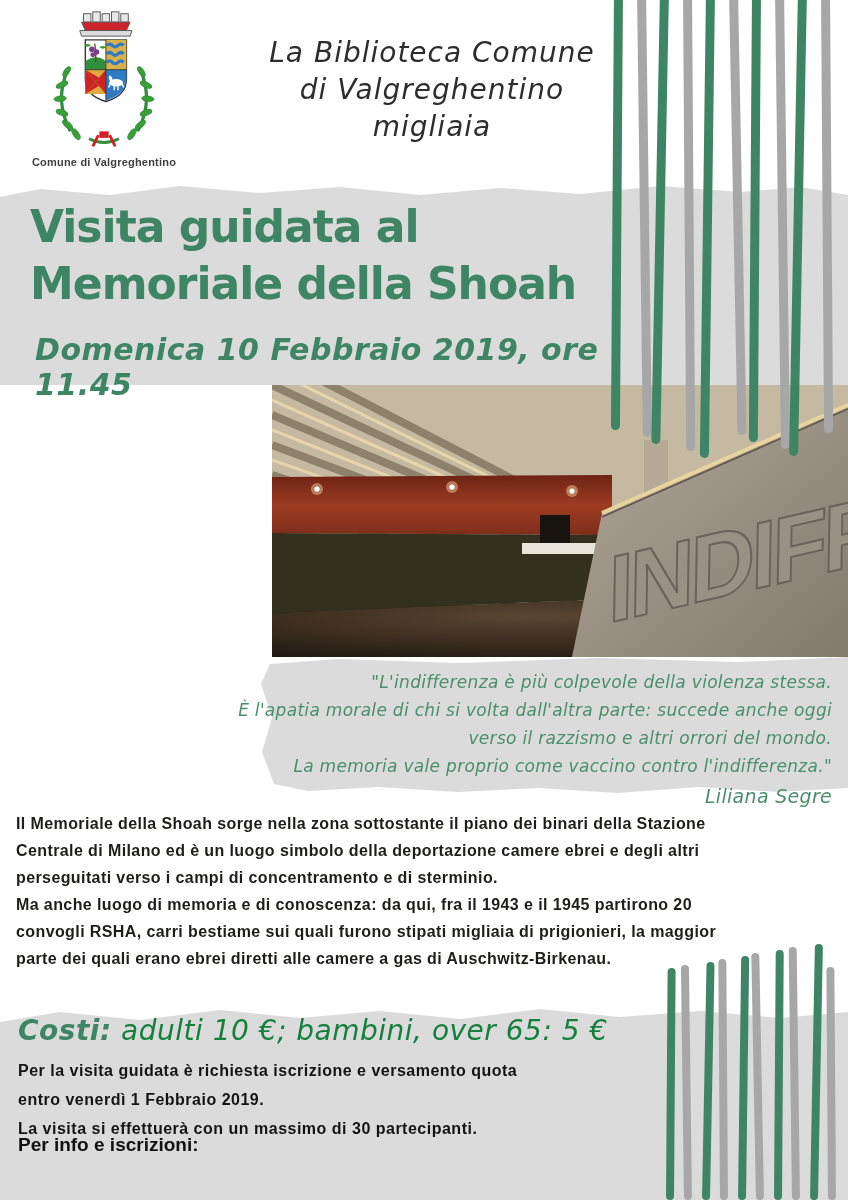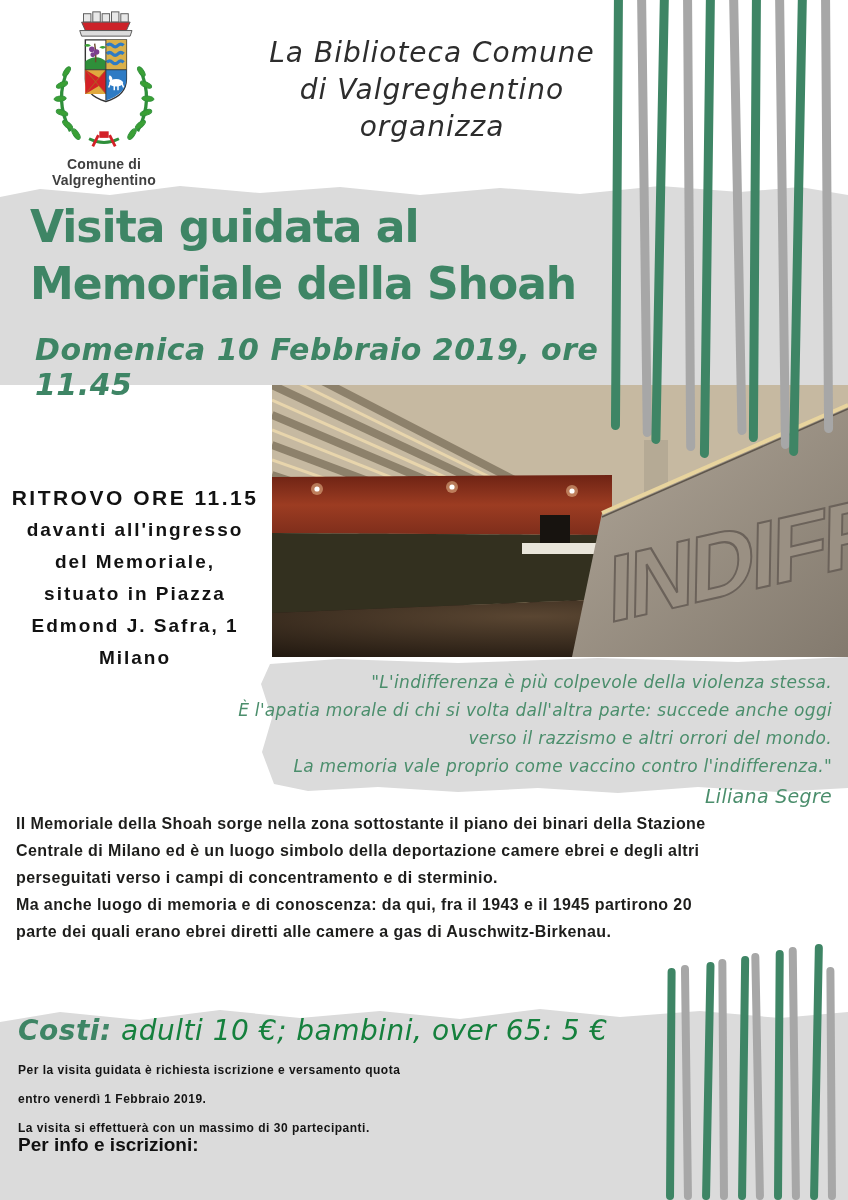--- a/index.html
+++ b/index.html
@@ -33,21 +33,21 @@
   
   .stripes{position:absolute;display:flex;z-index:5;pointer-events:none;}
   .stripes-top{left:614px;top:-10px;height:485px;gap:14px;align-items:flex-start;}
   .stripes-bottom{left:666px;top:944px;height:256px;gap:10px;align-items:flex-end;}
   .stripe{width:9px;border-radius:7px;}
   .stripes-bottom .stripe{width:8px;}
   .stripe-green{background:var(--green);}
   .stripe-gray{background:var(--stripe-gray);}
   
   .crest{position:absolute;left:24px;top:10px;width:160px;text-align:center;z-index:4;}
-  .crest-caption{margin-top:2px;font-size:14px;font-weight:bold;color:#3f3f3f;letter-spacing:0.2px;}
+  .crest-caption{margin-top:2px;font-size:11px;font-weight:bold;color:#3f3f3f;letter-spacing:0.2px;}
   
   .org{
     position:absolute;left:252px;top:34px;width:360px;z-index:4;
     text-align:center;font-family:"DejaVu Sans",sans-serif;font-style:italic;
     font-size:28px;line-height:37px;color:var(--hand-dark);letter-spacing:1px;
   }
   
   .title{position:absolute;left:30px;top:198px;z-index:4;color:var(--green);
     font-family:"DejaVu Sans",sans-serif;font-weight:bold;}
   .title .t-line{font-size:44px;line-height:57px;letter-spacing:-1px;}
@@ -82,21 +82,21 @@
   
   .pricing{
     position:absolute;left:18px;top:1014px;z-index:6;white-space:nowrap;
     font-family:"DejaVu Sans",sans-serif;font-style:italic;font-size:28px;letter-spacing:0.5px;
   }
   .pricing .p-label{color:var(--green);font-weight:bold;}
   .pricing .p-text{color:#15803d;}
   
   .registration{
     position:absolute;left:18px;top:1056px;z-index:6;
-    font-weight:bold;font-size:12px;line-height:29px;letter-spacing:0.5px;color:#141414;
+    font-weight:bold;font-size:16px;line-height:29px;letter-spacing:0.5px;color:#141414;
     white-space:nowrap;
   }
   
   .contact{position:absolute;left:18px;top:1134px;z-index:6;white-space:nowrap;}
   .contact .c-heading{font-size:19px;font-weight:bold;letter-spacing:0;color:#111;}
   .contact .c-details{margin-top:6px;font-size:21px;font-weight:normal;color:#3b3b3b;letter-spacing:0.5px;}
 </style>
 </head>
 <body>
 
@@ -192,37 +192,29 @@
         <path d="M54,134 l-6,12 M66,134 l6,12" stroke="#d32027" stroke-width="3" fill="none"></path>
         <rect x="55" y="130" width="10" height="7" fill="#d32027" stroke="none"></rect>
       </g>
     </svg>
     <div class="crest-caption">Comune di Valgreghentino</div>
   </div>
 
   <div class="org">
     <div>La Biblioteca Comune</div>
     <div>di Valgreghentino</div>
-    <div>organizza</div>
+    <div>migliaia</div>
   </div>
 
   <div class="title">
     <div class="t-line">Visita guidata al</div>
     <div class="t-line">Memoriale della Shoah</div>
   </div>
   <div class="date-line">Domenica 10 Febbraio 2019, ore 11.45</div>
 
-  <div class="meeting">
-    <div class="m-first">RITROVO ORE 11.15</div>
-    <div>davanti all'ingresso</div>
-    <div>del Memoriale,</div>
-    <div>situato in Piazza</div>
-    <div>Edmond J. Safra, 1</div>
-    <div>Milano</div>
-  </div>
 
   <div class="photo">
     <svg width="576" height="272" viewBox="0 0 576 272">
       <defs>
         <linearGradient id="wallGrad" x1="0" y1="0" x2="1" y2="1">
           <stop offset="0" stop-color="#b0a698"></stop>
             <stop offset="1" stop-color="#837a6e"></stop>
         </linearGradient>
         <linearGradient id="redGrad" x1="0" y1="0" x2="0" y2="1">
           <stop offset="0" stop-color="#6e2314"></stop>
@@ -292,20 +284,21 @@
     <div>verso il razzismo e altri orrori del mondo.</div>
     <div>La memoria vale proprio come vaccino contro l'indifferenza."</div>
     <div class="q-author">Liliana Segre</div>
   </div>
 
   <div class="description">
     <div>Il Memoriale della Shoah sorge nella zona sottostante il piano dei binari della Stazione</div>
     <div>Centrale di Milano ed è un luogo simbolo della deportazione camere ebrei e degli altri</div>
     <div>perseguitati verso i campi di concentramento e di sterminio.</div>
     <div>Ma anche luogo di memoria e di conoscenza: da qui, fra il 1943 e il 1945 partirono 20</div>
+    <div>convogli RSHA, carri bestiame sui quali furono stipati migliaia di prigionieri, la maggior</div>
     <div>parte dei quali erano ebrei diretti alle camere a gas di Auschwitz-Birkenau.</div>
   </div>
 
   <div class="pricing">
     <span class="p-label">Costi:</span><span class="p-text"> adulti 10 €; bambini, over 65: 5 €</span>
   </div>
 
   <div class="registration">
     <div>Per la visita guidata è richiesta iscrizione e versamento quota</div>
     <div>entro venerdì 1 Febbraio 2019.</div>

